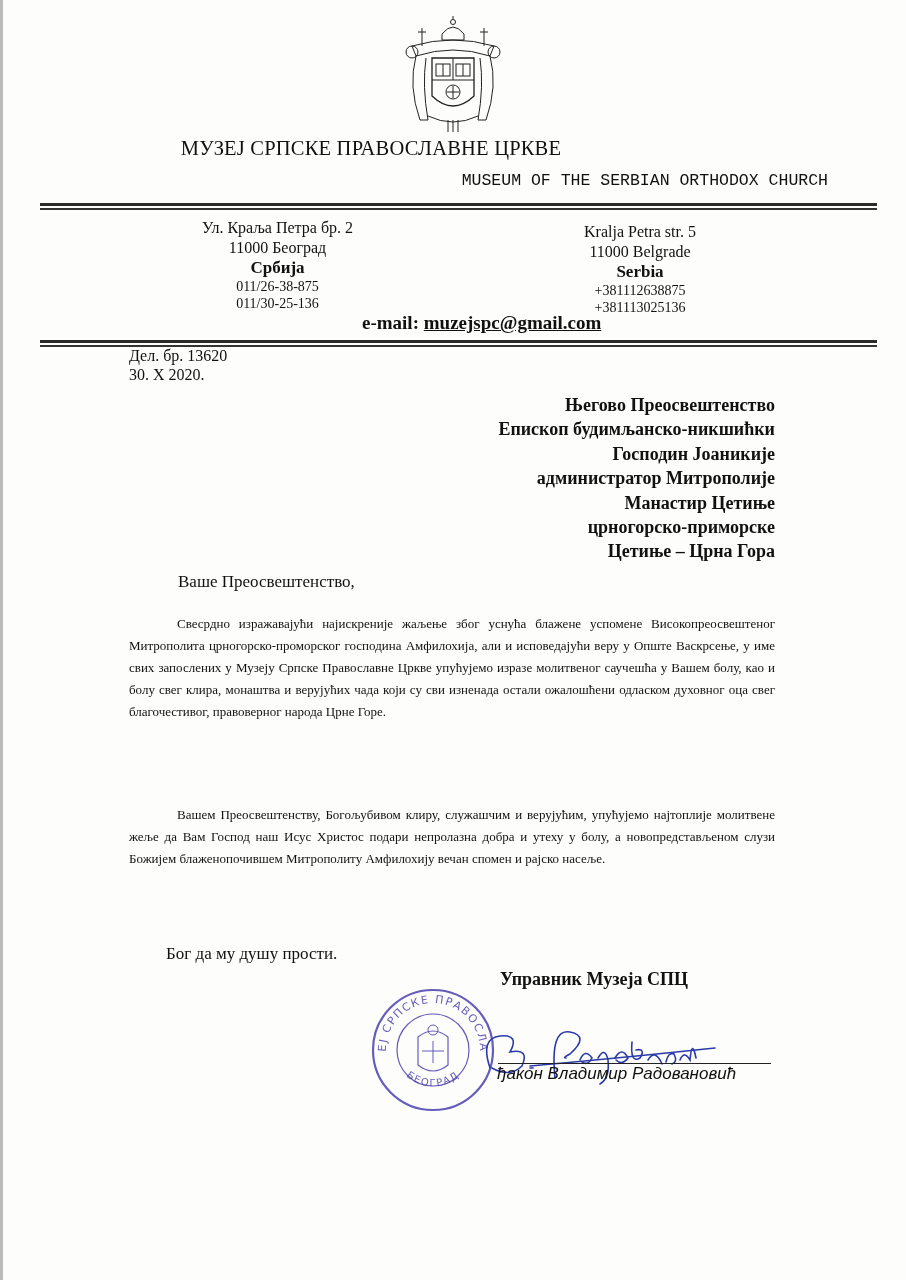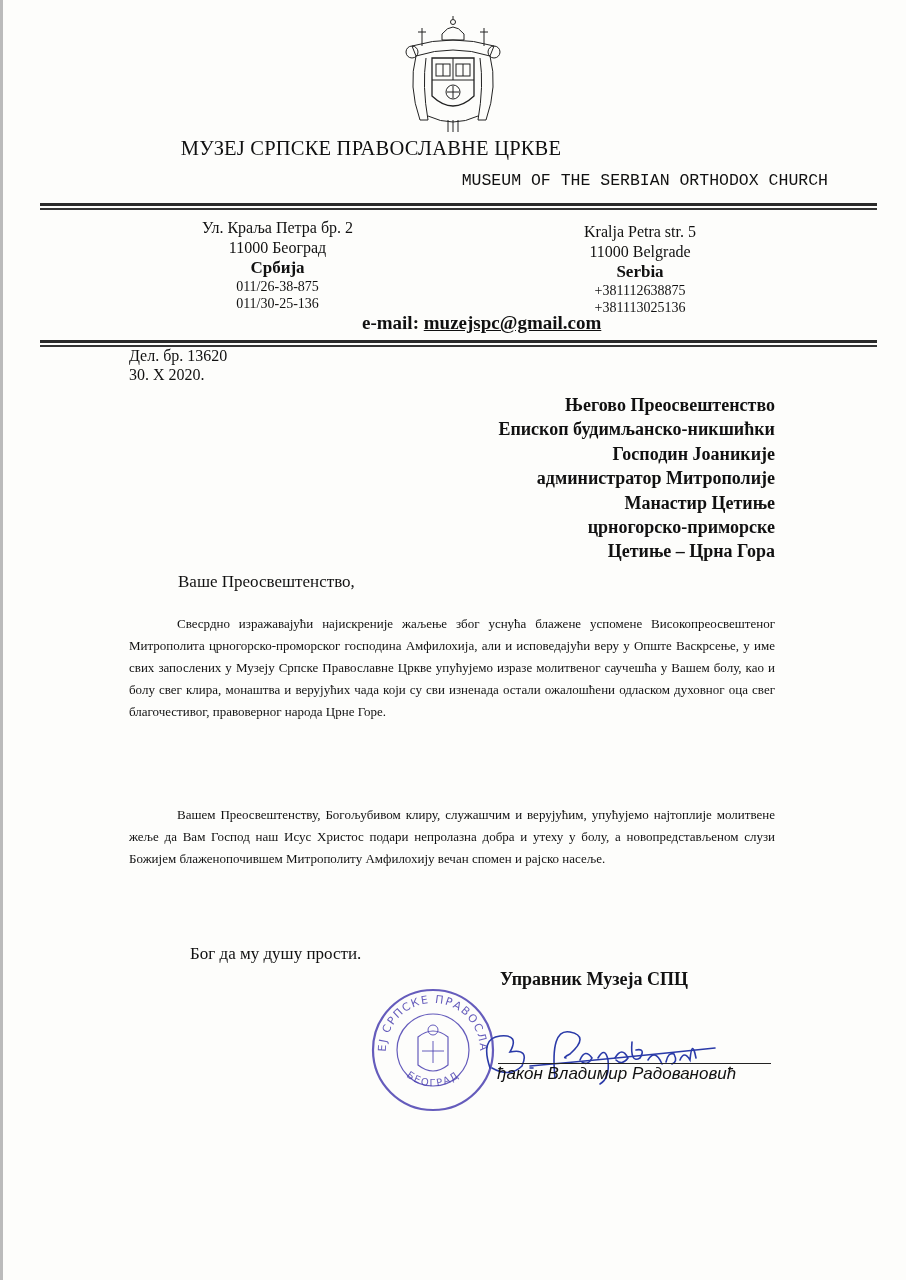--- a/index.html
+++ b/index.html
@@ -22,21 +22,21 @@
   .addr-en { left:545px; width:190px; top:222px; }
   .email { left:362px; top:312px; font-size:19px; font-weight:bold; }
   .email u { text-decoration:underline; }
   .refno { left:129px; top:346px; font-size:16px; line-height:19px; }
   .recipient { right:131px; top:393px; text-align:right; font-weight:bold; font-size:18px; line-height:24.4px; }
   .salutation { left:178px; top:572px; font-size:17px; }
   .body-text { left:129px; width:646px; font-size:13px; line-height:22px; text-align:justify; }
   .body-text p { margin:0; text-indent:48px; }
   .p1 { top:613px; }
   .p2 { top:794px;margin-top:10px; }
-  .closing { left:166px; top:944px; font-size:17px;margin-left:24px; }
+  .closing { left:166px; top:944px; font-size:17px; }
   .signer-title { left:500px; top:969px; font-weight:bold; font-size:18px; }
   .sig-line { left:498px; top:1063px; width:273px; height:1px; background:#222; }
   .signer-name { left:497px; top:1064px; font-size:17px; font-style:italic; font-family:"Liberation Sans","DejaVu Sans",sans-serif; }
   .stamp { left:368px; top:985px; width:130px; height:130px; }
   .signature { left:470px; top:1018px; width:250px; height:80px; }
   .scan-edge { left:0; top:0; width:3px; height:1280px; background:#bbb; }
 </style>
 </head>
 <body>
 

